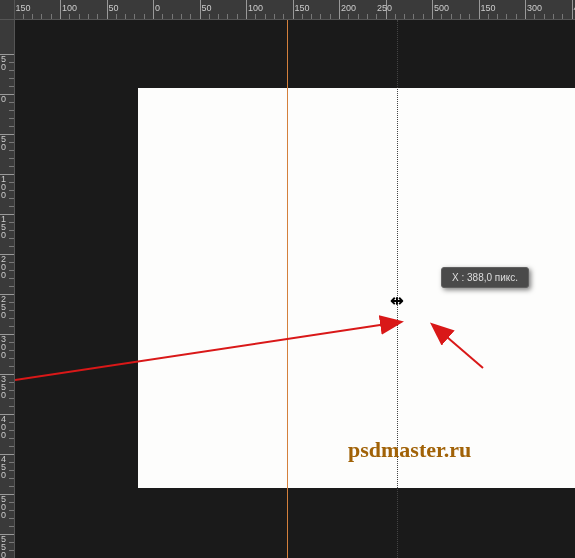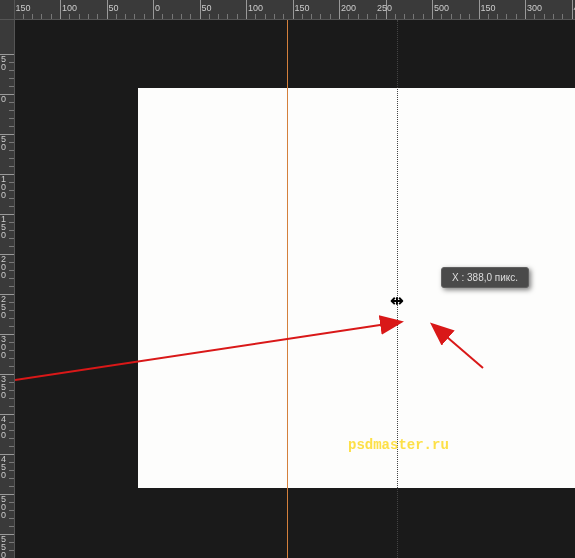--- a/index.html
+++ b/index.html
@@ -147,24 +147,24 @@
       position: absolute;
       z-index: 15;
       color: #000;
       font-size: 16px;
       font-weight: bold;
       transform: translate(-50%, -50%);
     }
     
     .watermark {
       position: absolute;
-      font-family: Liberation Mono, monospace;
+      font-family: Liberation Serif, serif;
       font-weight: bold;
-      font-size: 14px;
-      color: #fde047;
+      font-size: 22px;
+      color: #a16207;
       z-index: 10;
     }
     
     .annotations {
       position: absolute;
       top: 0;
       left: 0;
       pointer-events: none;
       z-index: 8;
     }

